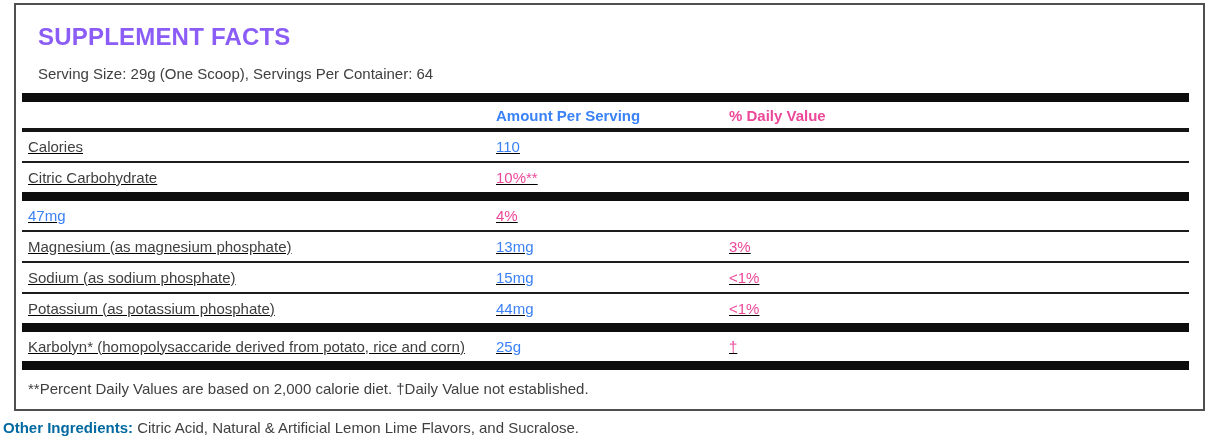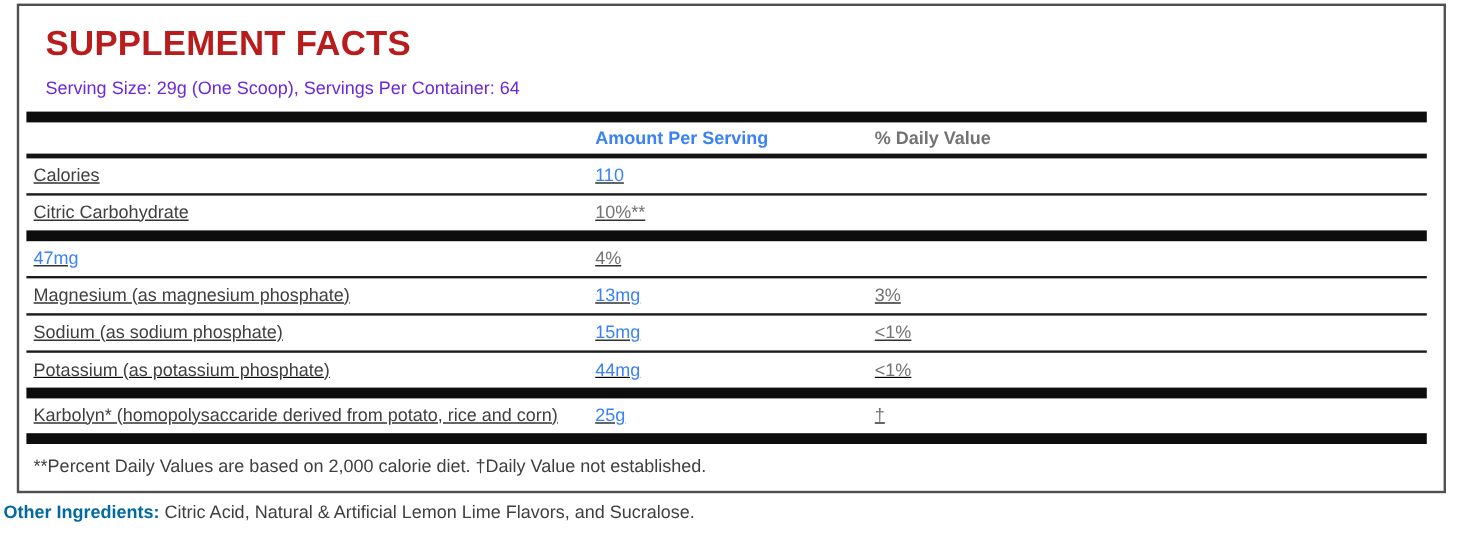--- a/index.html
+++ b/index.html
@@ -8,39 +8,39 @@
     font-family:"Liberation Sans","DejaVu Sans",sans-serif;
     -webkit-font-smoothing:antialiased;
   }
   .facts-box{
     position:absolute;left:14px;top:3px;width:1191px;height:408px;
     box-sizing:border-box;border:2px solid #4f4f4f;background:#fff;
     padding:14px 14px 0 6px;
   }
   .panel-title{
     margin:0 0 9px 16px;
-    font-size:29px;font-weight:800;letter-spacing:.2px;color:#b91c1c;line-height:36px;
+    font-size:24px;font-weight:800;letter-spacing:.2px;color:#8b5cf6;line-height:36px;
   }
   .serving-line{
-    margin:0 0 9px 16px;font-size:15px;color:#6d28d9;line-height:20px;
+    margin:0 0 9px 16px;font-size:15px;color:#404040;line-height:20px;
   }
   .bar{height:9px;background:#0d0d0d;}
   .bar.thick-bar{margin:0;}
   .rule-4{height:4px;background:#141414;}
   .rule-thin{height:2px;background:#1c1c1c;}
   .row{
     display:grid;grid-template-columns:468px 233px auto;
     align-items:center;padding-left:6px;padding-right:8px;
   }
   .header-row{min-height:26px;}
   .hdr{font-size:15px;font-weight:700;color:#1a1a1a;}
   .nutrient-row{min-height:27px;padding-top:1px;padding-bottom:1px;text-decoration:underline;}
   .c-name{font-size:15px;color:#3f3f3f;line-height:26px;padding-right:4px;}
   .c-amt{font-size:15px;color:#3b82f6;}
-  .c-dv{font-size:15px;color:#737373;}
+  .c-dv{font-size:15px;color:#ec4899;}
   .footnote{
     padding:9px 0 0 6px;font-size:15px;color:#3f3f3f;line-height:20px;
   }
   .other-line{
     position:absolute;left:3px;top:418px;font-size:15px;line-height:20px;color:#3f3f3f;
   }
   .other-line b{color:#0369a1;font-weight:700;}
 </style>
 </head>
 <body>

